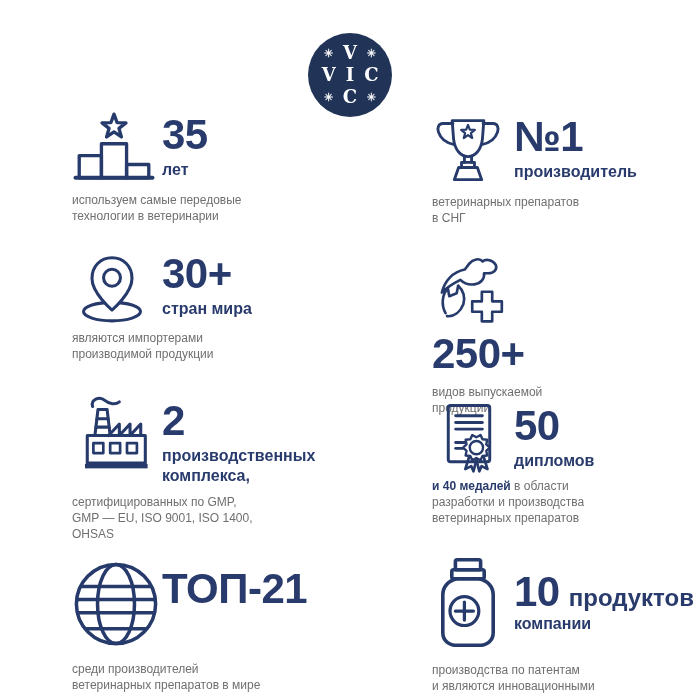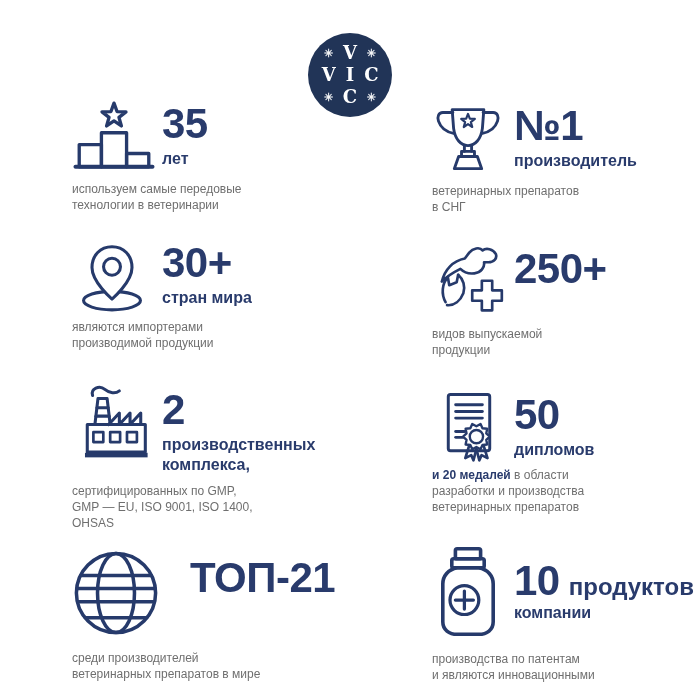--- a/index.html
+++ b/index.html
@@ -17,21 +17,21 @@
   .logo{
     position:absolute;left:308px;top:33px;width:84px;height:84px;
     border-radius:50%;background:var(--logo-bg);
     display:grid;grid-template-columns:repeat(3,1fr);grid-template-rows:repeat(3,1fr);
     place-items:center;box-sizing:border-box;padding:9px 10px;
     color:#fff;font-family:"DejaVu Serif",serif;font-weight:700;
   }
   .logo .cell{font-size:18px;line-height:1;}
   .logo .ast{font-size:11px;opacity:.95;}
   
-  .block{position:absolute;}
+  .block{position:absolute;margin-top:11px;}
   .row{display:flex;align-items:flex-start;}
   .iconbox{flex:none;width:90px;}
   .col-r .iconbox{width:82px;}
   .numcol{padding-top:5px;white-space:nowrap;}
   .num{
     font-size:42px;font-weight:700;color:var(--navy);
     line-height:1;letter-spacing:-0.5px;
   }
   .subinline{
     font-size:24px;font-weight:700;color:var(--navy);margin-left:9px;
@@ -45,24 +45,24 @@
   .desc{
     font-size:12px;color:var(--gray);line-height:1.33;
     white-space:pre-line;margin-top:10px;
   }
   .descbold{font-weight:700;color:var(--navy);}
   .descbold:empty{display:none;}
   
   .b1{left:72px;top:98px;width:330px;}   .b1 .row{min-height:72px;}
   .b2{left:432px;top:100px;width:266px;} .b2 .row{min-height:72px;}
   .b3{left:72px;top:237px;width:330px;}  .b3 .row{min-height:76px;} .b3 .desc{margin-top:5px;}
-  .b4{left:432px;top:243px;width:266px;} .b4 .row{min-height:66px;}
+  .b4{left:432px;top:243px;width:266px;} .b4 .row{min-height:66px;flex-direction:column;}
   .b5{left:72px;top:384px;width:330px;}  .b5 .row{min-height:78px;}
   .b6{left:432px;top:389px;width:266px;} .b6 .row{min-height:74px;} .b6 .desc{margin-top:3px;}
-  .b7{left:72px;top:549px;width:330px;}  .b7 .row{min-height:92px;gap:28px;} .b7 .numcol{padding-top:8px;}
+  .b7{left:72px;top:549px;width:330px;}  .b7 .row{min-height:92px;} .b7 .numcol{padding-top:8px;}
   .b8{left:432px;top:544px;width:266px;} .b8 .row{min-height:98px;} .b8 .numcol{padding-top:16px;} .b8 .sub{margin-top:1px;}
   svg{display:block;}
 </style>
 </head>
 <body>
 
 <div id="stage">
 
   <div class="logo">
     <span class="cell ast">✳</span>
@@ -197,21 +197,21 @@
           <path d="M70,76 L75,92 L67,88 L64,95 L60,80" stroke-width="3.6"></path>
           <polygon fill="#ffffff" stroke-width="3.2" points="78,63 73.3,67.3 74.6,73.6 68.2,74.3 65.6,80.1 60,77 54.4,80.1 51.8,74.3 45.4,73.6 46.7,67.3 42,63 46.7,58.7 45.4,52.4 51.8,51.7 54.4,45.9 60,49 65.6,45.9 68.2,51.7 74.6,52.4 73.3,58.7"></polygon>
           <circle cx="60" cy="63" r="9" stroke-width="3.2"></circle>
         </svg>
       </span>
       <div class="numcol">
         <div><span class="num">50</span></div>
         <div class="sub">дипломов</div>
       </div>
     </div>
-    <div class="desc"><span class="descbold">и 20 медалей</span><span> в области
+    <div class="desc"><span class="descbold">и 40 медалей</span><span> в области
 разработки и производства
 ветеринарных препаратов</span></div>
   </div>
 
   <div class="block b7 col-l">
     <div class="row">
       <span class="iconbox">
         <svg width="88" height="88" viewBox="0 0 100 100" fill="none" stroke="#263a6b" stroke-width="4" stroke-linecap="round" stroke-linejoin="round">
           <circle cx="50" cy="50" r="45"></circle>
           <ellipse cx="50" cy="50" rx="21" ry="45"></ellipse>

